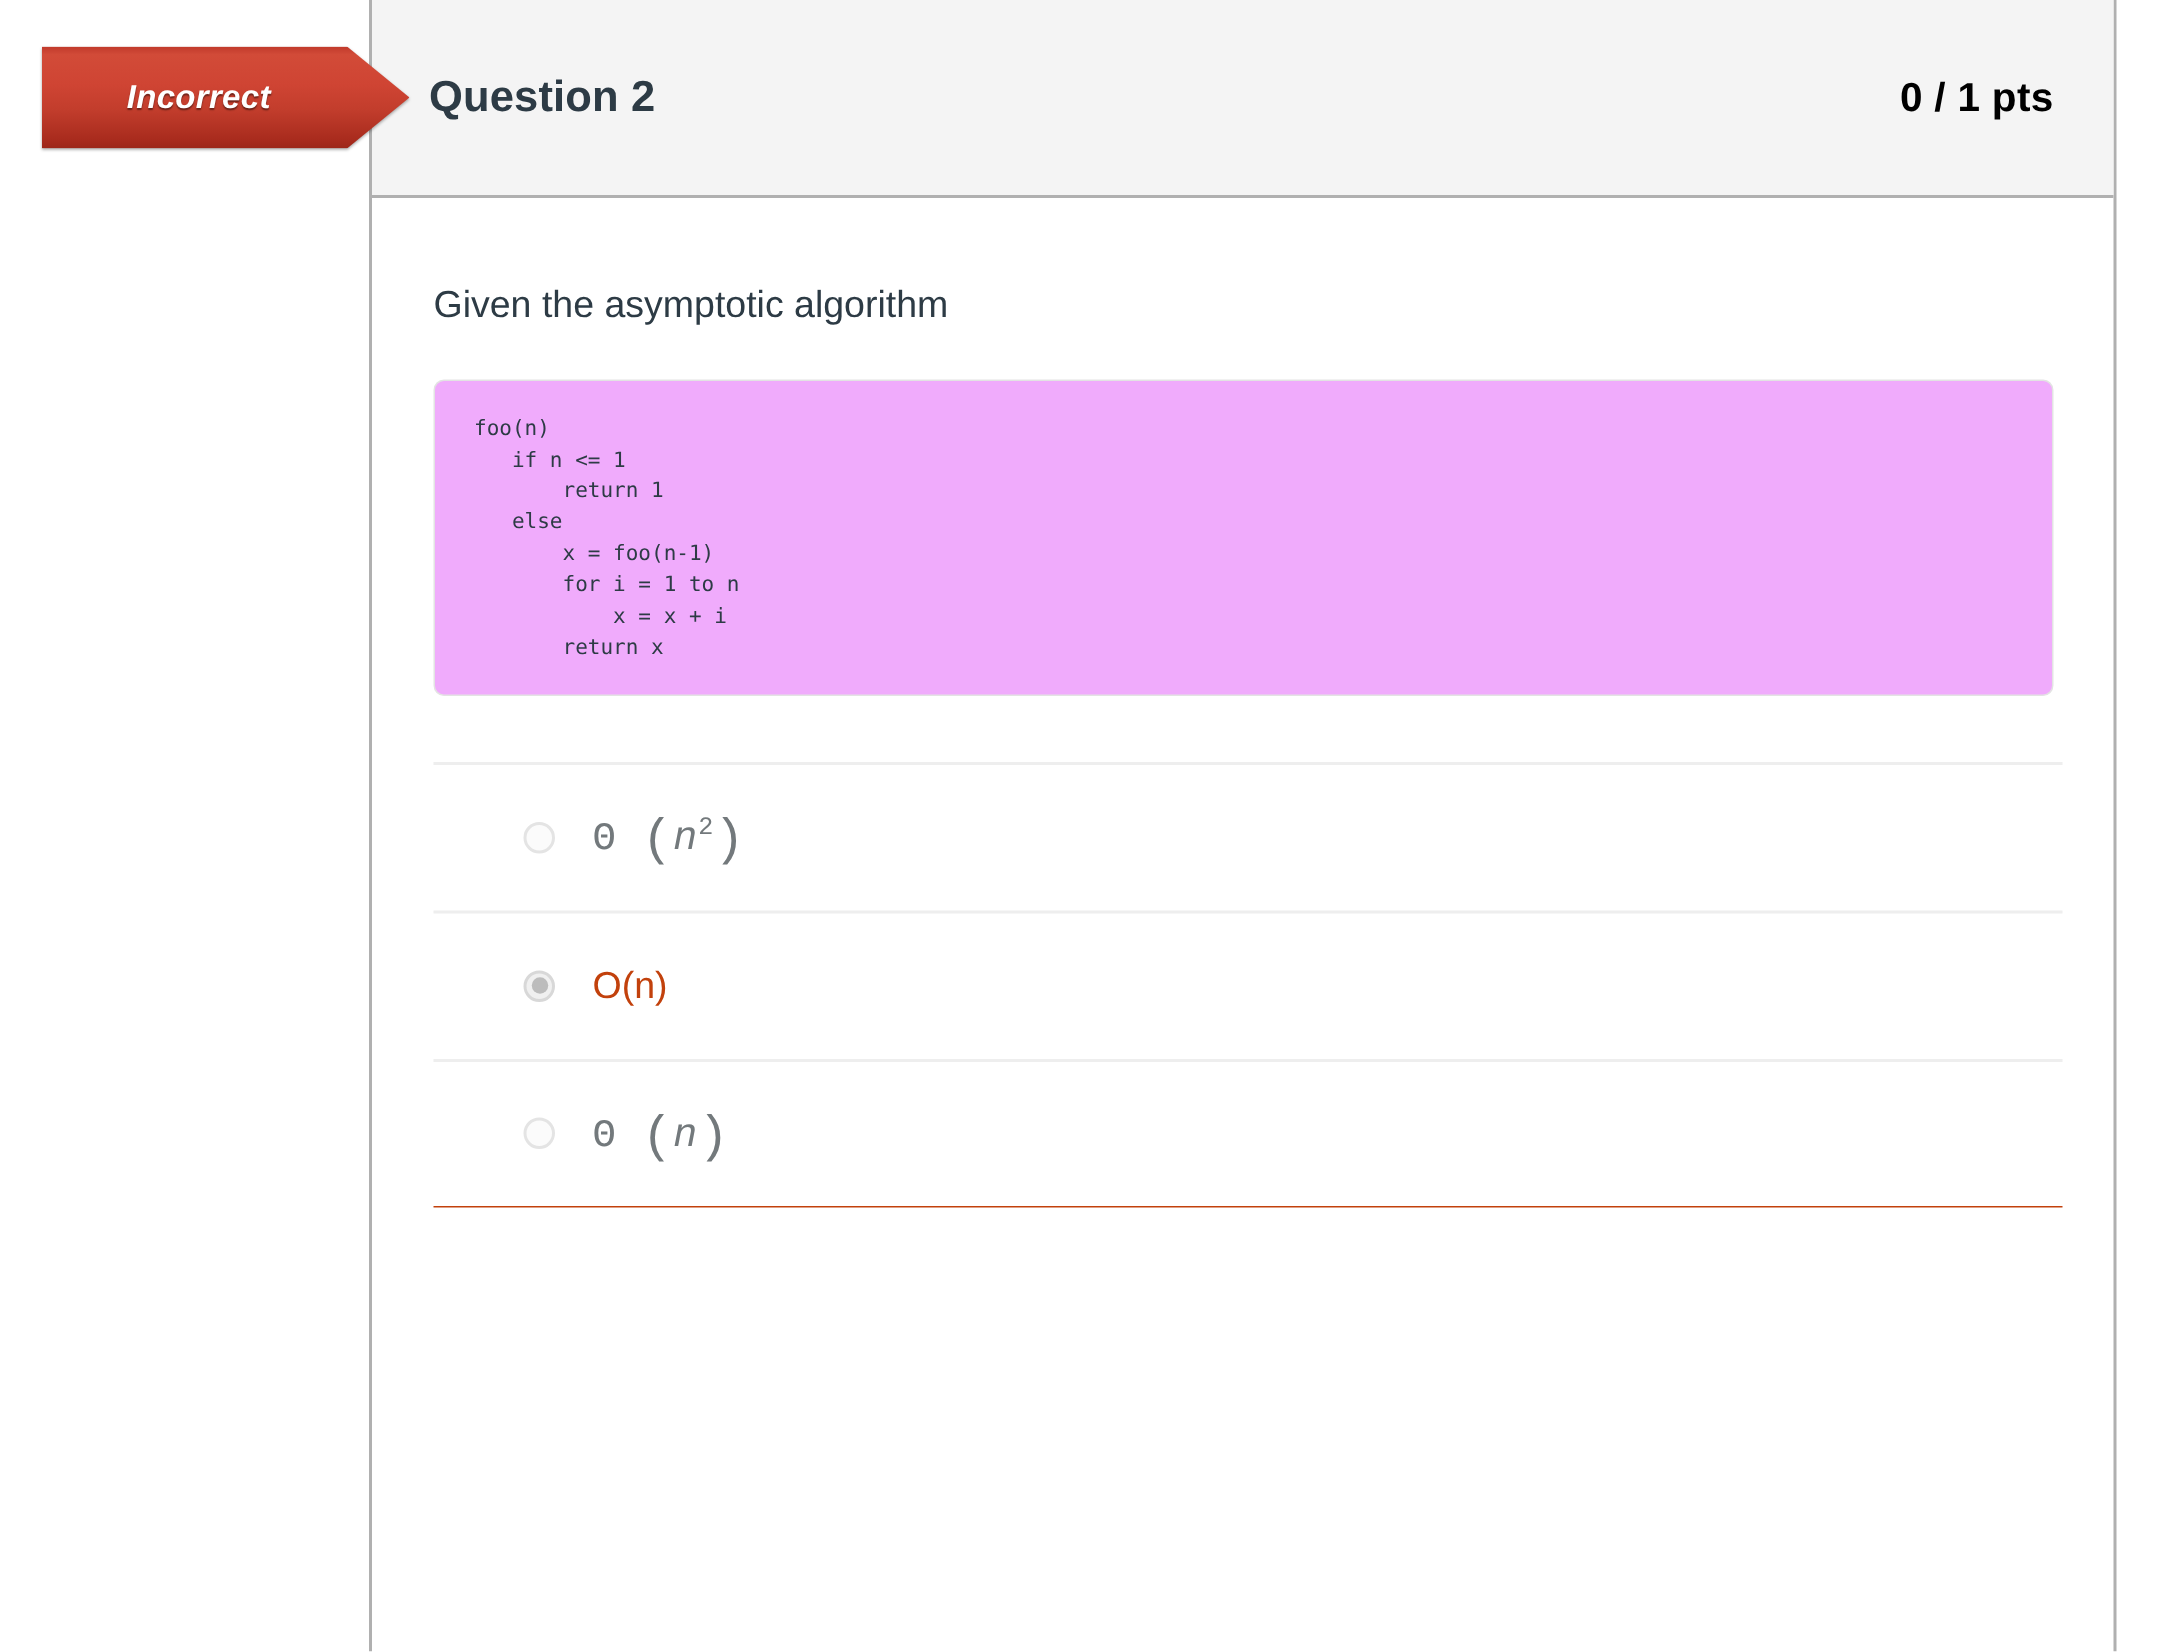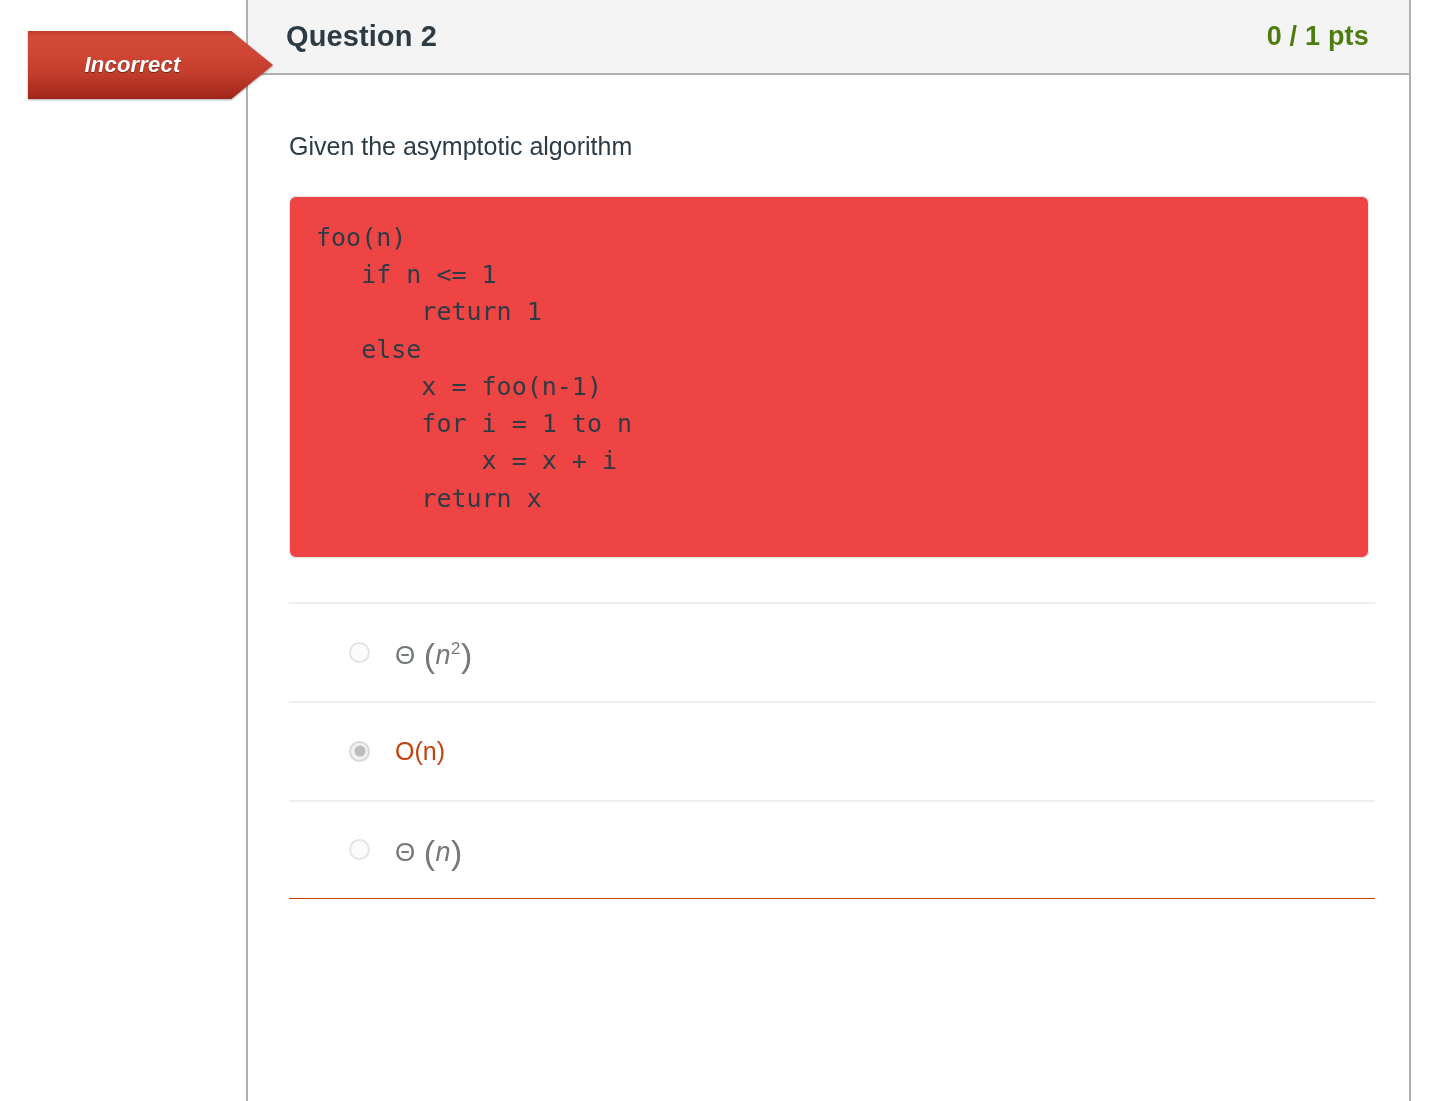--- a/index.html
+++ b/index.html
@@ -25,40 +25,40 @@
     height: 1101px;
     border-left: 2px solid #b0b0b0;
     border-right: 2px solid #b0b0b0;
     box-sizing: border-box;
     background: #ffffff;
   }
 
   
   #question-header {
     position: relative;
-    height: 75px;
+    height: 132px;
     background: #f4f4f4;
     border-bottom: 2px solid #b0b0b0;
     box-sizing: border-box;
     display: flex;
     align-items: center;
     justify-content: space-between;
     padding: 0 40px 0 38px;
   }
   #question-title {
     font-size: 29px;
     font-weight: bold;
     color: #2d3b45;
     letter-spacing: 0.1px;
     line-height: 1;
   }
   #question-points {
     font-size: 27px;
     font-weight: bold;
-    color: #4d7c0f;
+    color: #000000;
     letter-spacing: 0.2px;
     line-height: 1;
   }
 
   
   #status-banner {
     position: absolute;
     left: 28px;
     top: 31px;
     width: 245px;
@@ -101,26 +101,26 @@
     font-size: 25px;
     color: #2d3b45;
     margin: 55px 0 0 0;
     line-height: 1.35;
     font-weight: normal;
   }
 
   
   #algorithm-code {
     margin-top: 32px;
-    background: #ef4444;
+    background: #f0abfc;
     border: 1px solid #e3e3e3;
     border-radius: 7px;
-    padding: 22px 26px 40px 26px;
+    padding: 22px 26px 20px 26px;
     font-family: "DejaVu Sans Mono", "Liberation Mono", monospace;
-    font-size: 25px;
+    font-size: 14px;
     line-height: 1.49;
     color: #2d3b45;
     white-space: pre;
     overflow: hidden;
   }
 
   #question-instruction {
     font-size: 25px;
     color: #2d3b45;
     margin: 34px 0 0 0;
@@ -169,21 +169,21 @@
     border-radius: 50%;
     background: #bcbcbc;
   }
   .answer-text {
     margin-left: 25px;
     color: #6d7578;
     white-space: nowrap;
   }
   
   .answer-text.math {
-    font-family: Liberation Sans, sans-serif;
+    font-family: Liberation Mono, monospace;
     font-size: 27px;
     color: #73797c;
     letter-spacing: 0.5px;
   }
   .answer-text.math .theta {
     font-size: 26px;
   }
   .answer-text.math .paren {
     font-size: 34px;
     position: relative;

